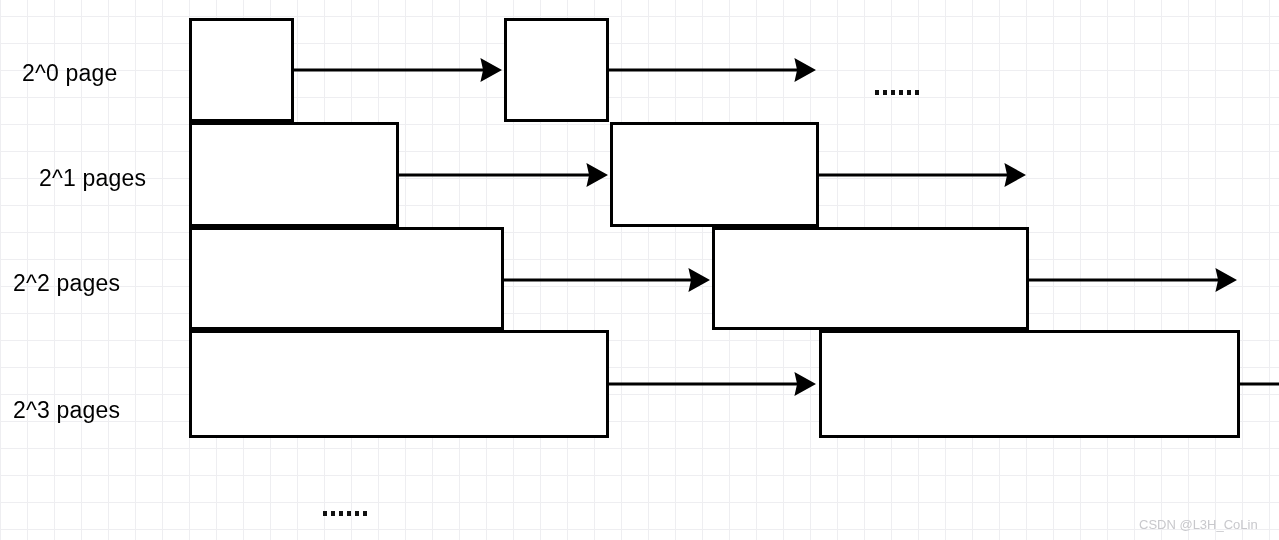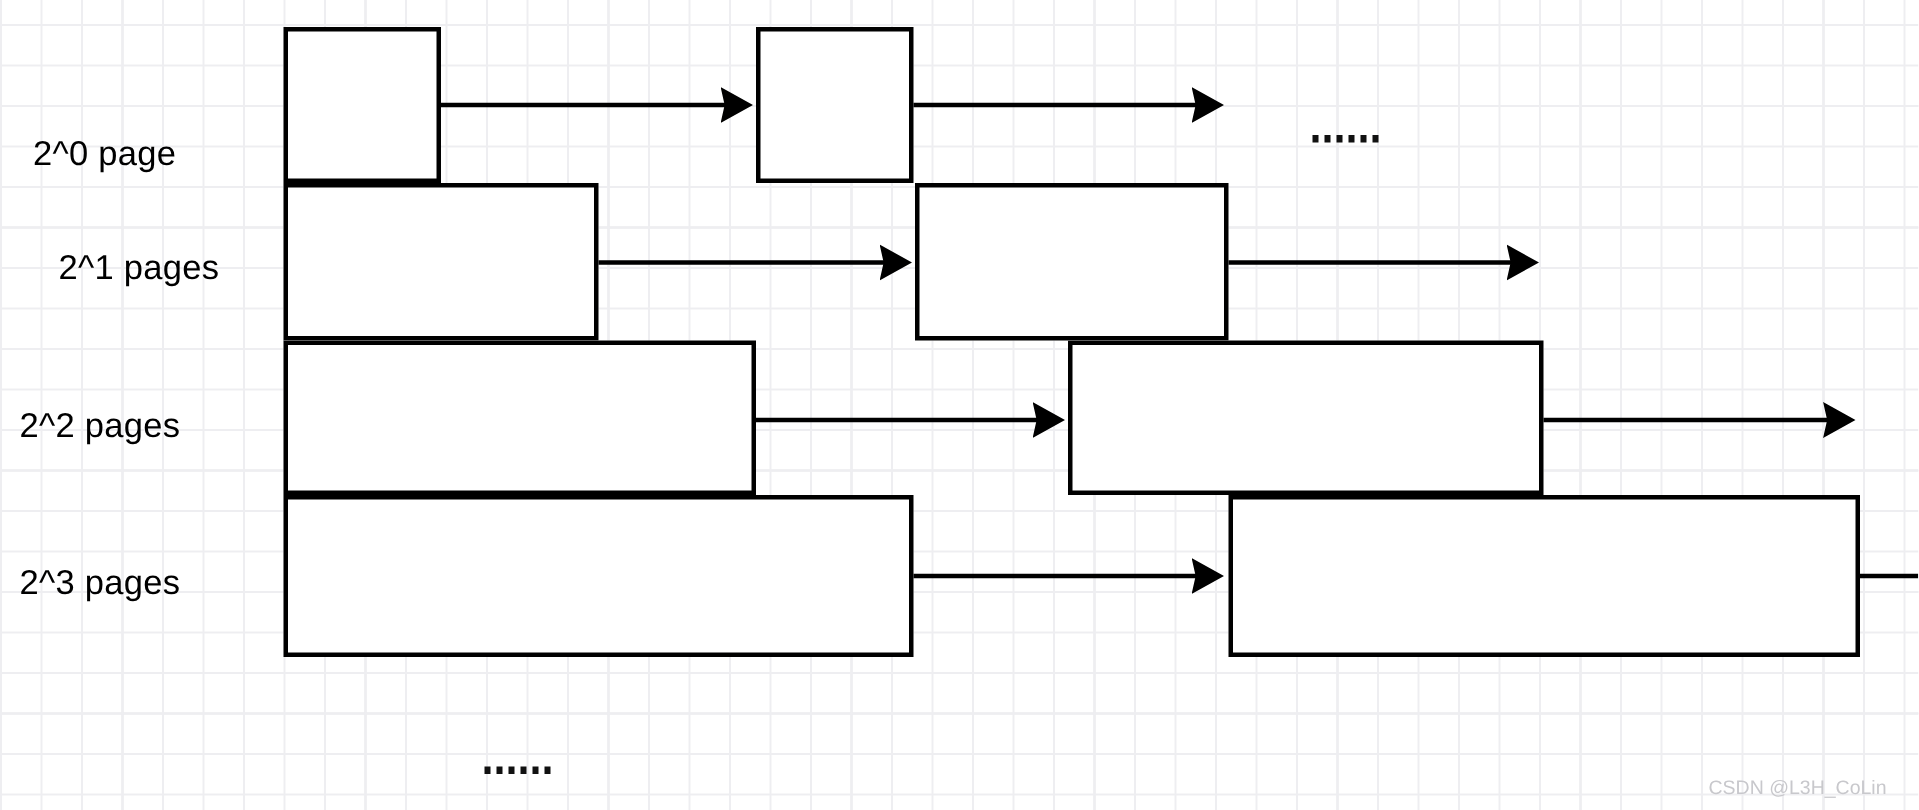--- a/index.html
+++ b/index.html
@@ -71,24 +71,24 @@
     font-size: 13px;
     line-height: 13px;
     white-space: nowrap;
   }
 </style>
 </head>
 <body>
 
 <div id="canvas">
 
-  <div class="row-label" style="left:22px; top:62px;margin-top:29px;">2^0 page</div>
+  <div class="row-label" style="left:22px; top:62px;">2^0 page</div>
   <div class="row-label" style="left:13px; top:167px;margin-left:26px;">2^1 pages</div>
   <div class="row-label" style="left:13px; top:272px;text-align:center;">2^2 pages</div>
-  <div class="row-label" style="left:13px; top:377px;">2^3 pages</div>
+  <div class="row-label" style="left:13px; top:399px;">2^3 pages</div>
 
   <div class="node-box" style="left:189px; top:18px; width:105px; height:104px;"></div>
   <div class="node-box" style="left:504px; top:18px; width:105px; height:104px;"></div>
 
   <div class="node-box" style="left:189px; top:122px; width:210px; height:105px;"></div>
   <div class="node-box" style="left:610px; top:122px; width:209px; height:105px;"></div>
 
   <div class="node-box" style="left:189px; top:227px; width:315px; height:103px;"></div>
   <div class="node-box" style="left:712px; top:227px; width:317px; height:103px;"></div>
 

